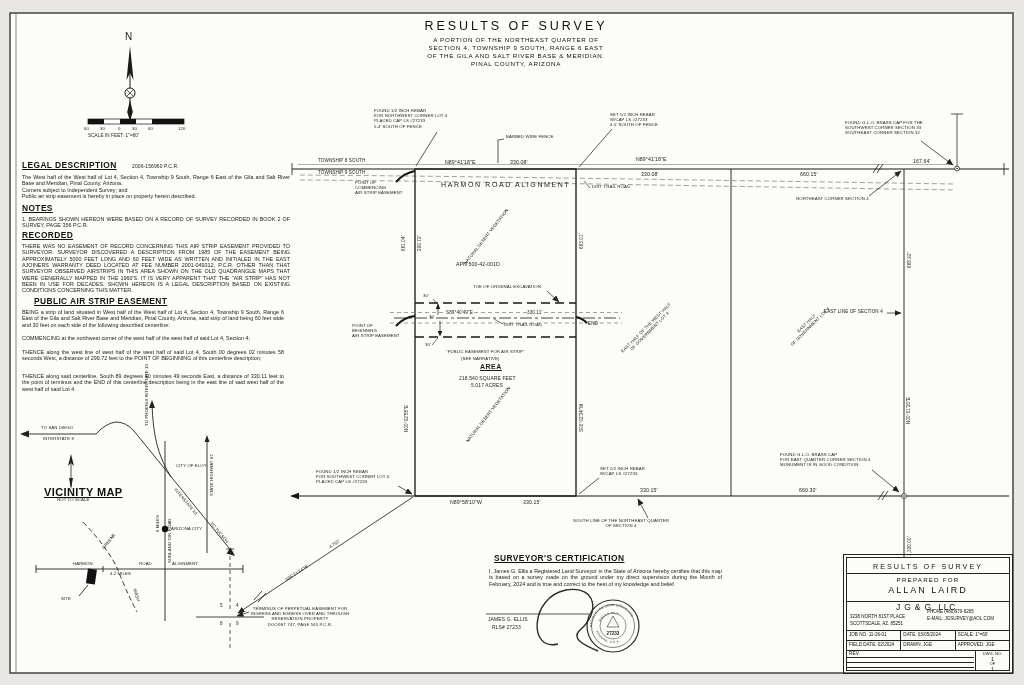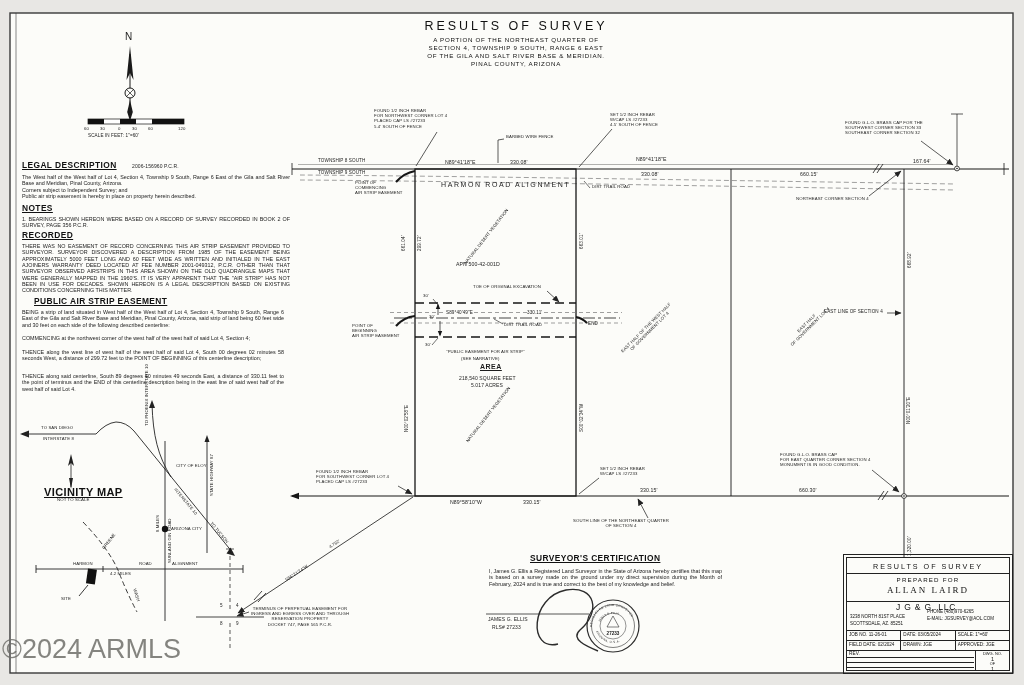--- a/index.html
+++ b/index.html
@@ -291,33 +291,33 @@
 <div class="lb t4 d33" style="left:284px;top:578px;">S56°21'24"W</div>
 <div class="lb t45" style="left:220px;top:603px;">5</div>
 <div class="lb t45" style="left:236px;top:603px;">4</div>
 <div class="lb t45" style="left:220px;top:621px;">8</div>
 <div class="lb t45" style="left:236px;top:621px;">9</div>
 <div class="lb t4 ctr" style="left:244px;top:606px;width:112px;">TERMINUS OF PERPETUAL EASEMENT FOR
 INGRESS AND EGRESS OVER AND THROUGH
 RESERVATION PROPERTY
 DOCKET 747, PAGE 565 P.C.R.</div>
 
-<div class="hd" style="left:518px;top:553px;padding-left:12px;">SURVEYOR'S CERTIFICATION</div>
+<div class="hd" style="left:482px;top:553px;padding-left:12px;">SURVEYOR'S CERTIFICATION</div>
 <div class="para" style="left:489px;top:568px;width:233px;font-size:5.4px;">I, James G. Ellis a Registered Land Surveyor in the State of Arizona hereby certifies that this map is based on a survey made on the ground under my direct supervision during the Month of February, 2024 and is true and correct to the best of my knowledge and belief.</div>
 <div class="lb t5" style="left:488px;top:616px;">JAMES G. ELLIS</div>
 <div class="lb t5" style="left:492px;top:624px;">RLS# 27233</div>
 
 <div style="position:absolute;left:846px;top:557px;width:162px;height:112px;border:1.2px solid #222;outline:.8px solid #222;outline-offset:2px;background:#fcfcf9;">
   <div class="tbrow ctr" style="top:0;height:15px;">
     <div style="flex:1;padding-top:4px;font-size:7.2px;letter-spacing:2px;color:#111;">RESULTS OF SURVEY</div>
   </div>
   <div class="tbrow" style="top:15px;height:28px;">
     <div style="flex:1;text-align:center;">
       <div style="font-size:6.2px;letter-spacing:1.2px;margin-top:3px;color:#111;">PREPARED FOR</div>
-      <div style="font-size:9px;letter-spacing:2px;margin-top:2px;color:#111;font-family:Liberation Serif, serif;">ALLAN LAIRD</div>
+      <div style="font-size:9px;letter-spacing:2px;margin-top:2px;color:#111;">ALLAN LAIRD</div>
     </div>
   </div>
   <div class="tbrow" style="top:43px;height:29px;">
     <div style="position:relative;flex:1;">
       <div style="position:absolute;left:3px;top:1px;font-size:8.5px;letter-spacing:.8px;color:#111;margin-left:46px;">J G &amp; G, LLC</div>
       <div style="position:absolute;left:3px;top:13px;font-size:4.5px;color:#111;">3238 NORTH 81ST PLACE</div>
       <div style="position:absolute;left:3px;top:19.5px;font-size:4.5px;color:#111;">SCOTTSDALE, AZ. 85251</div>
       <div style="position:absolute;left:80px;top:8px;font-size:4.5px;color:#111;">PHONE (480)970-6265</div>
       <div style="position:absolute;left:80px;top:15px;font-size:4.5px;color:#111;">E-MAIL: JGSURVEY@AOL.COM</div>
     </div>
@@ -339,15 +339,14 @@
     <div style="position:absolute;left:0;width:127px;top:17px;border-top:.7px solid #222;"></div>
     <div style="position:absolute;right:0;top:0;bottom:0;width:33px;border-left:.8px solid #222;text-align:center;">
       <div style="font-size:4px;margin-top:1px;color:#111;">DWG. NO.</div>
       <div style="font-size:5.5px;color:#111;">1</div>
       <div style="font-size:3.8px;color:#111;">OF</div>
       <div style="font-size:5.5px;color:#111;">1</div>
     </div>
   </div>
 </div>
 
-<div class="wm">©2024 ARMLS</div>
 
 </div>
 
 </body></html>

